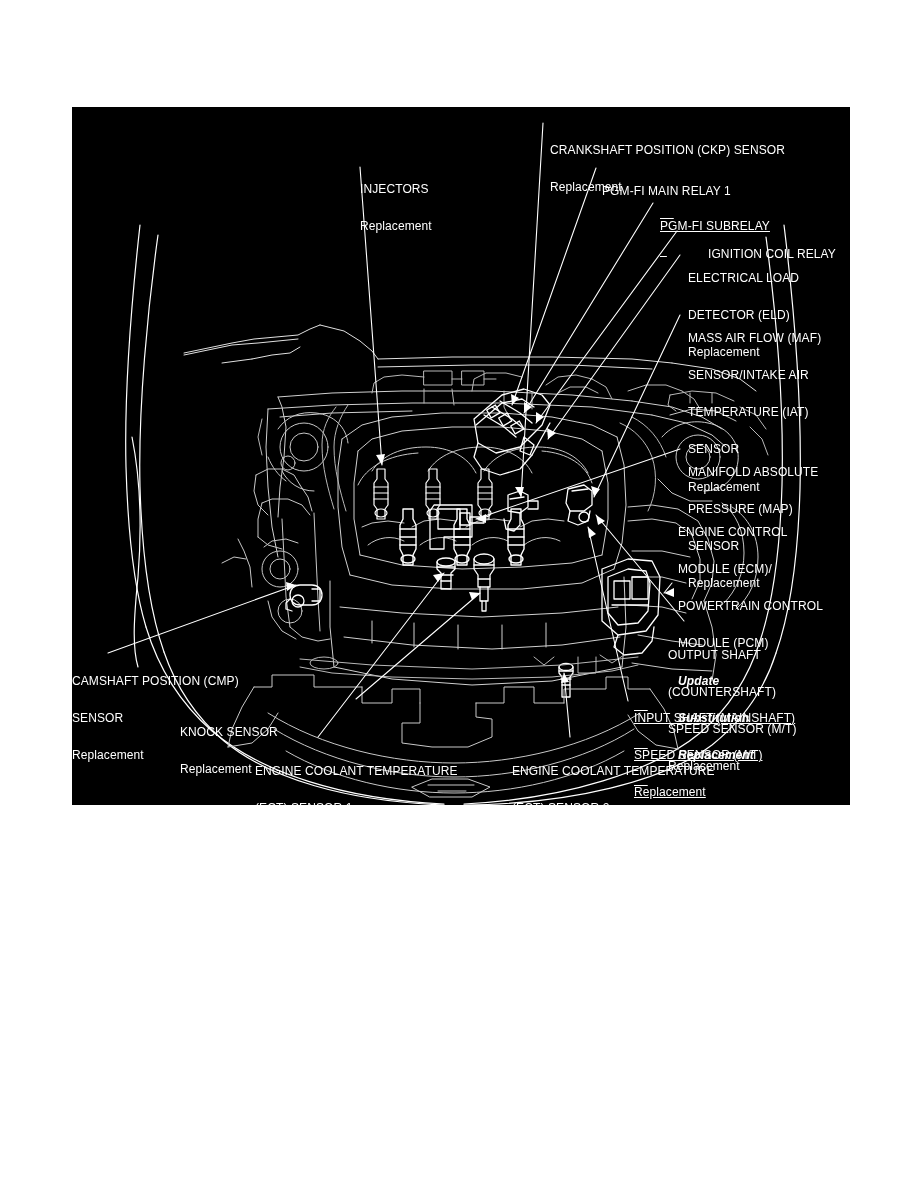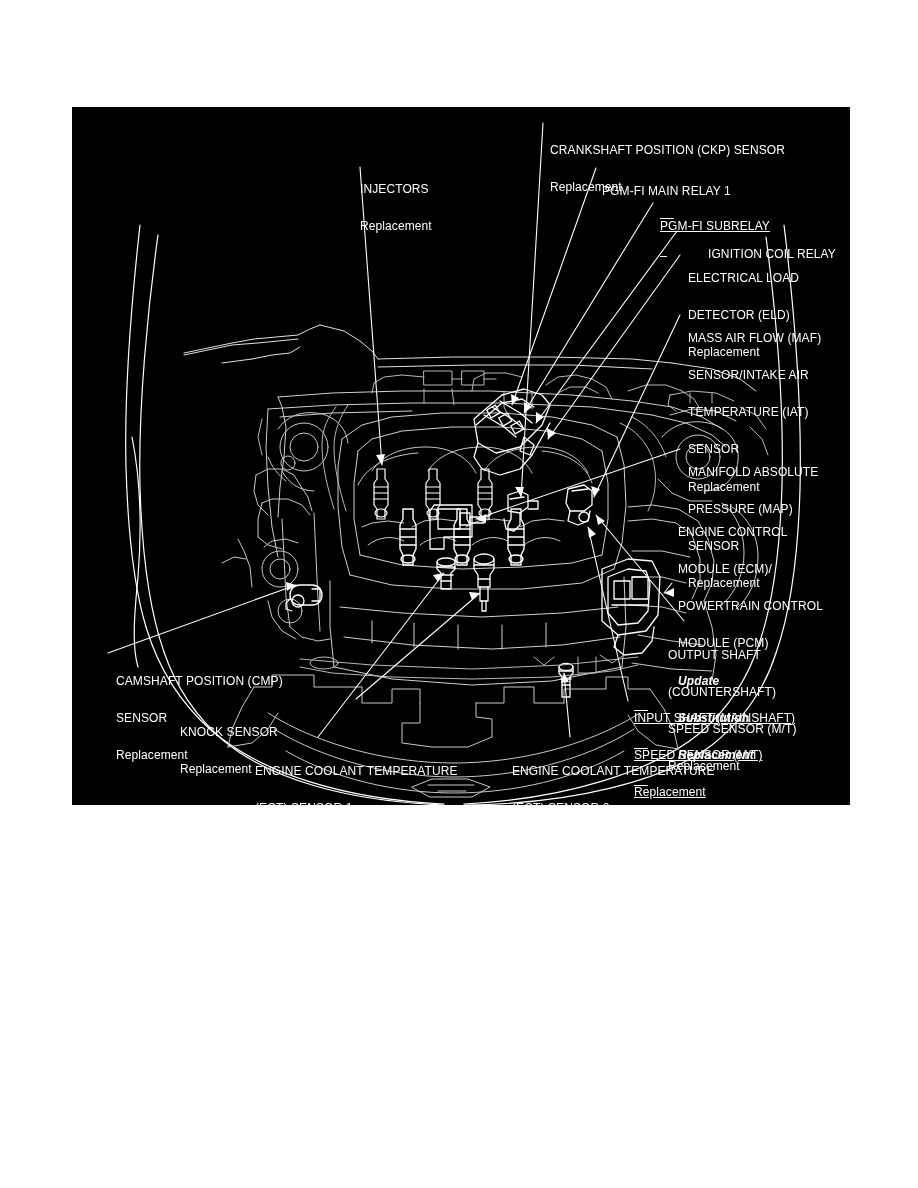--- a/index.html
+++ b/index.html
@@ -482,21 +482,21 @@
     <span class="ttl">INPUT SHAFT (MAINSHAFT)</span>
     <span class="ttl">SPEED SENSOR (M/T)</span>
     <span class="sub">Replacement</span>
   </div>
 
   <div class="callout" style="left:288px; top:51px;">
     <span class="ttl">INJECTORS</span>
     <span class="sub">Replacement</span>
   </div>
 
-  <div class="callout" style="left:16px; top:543px;padding-left:28px;">
+  <div class="callout" style="left:0px; top:543px;">
     <span class="ttl">CAMSHAFT POSITION (CMP)</span>
     <span class="ttl">SENSOR</span>
     <span class="sub">Replacement</span>
   </div>
 
   <div class="callout" style="left:108px; top:594px;">
     <span class="ttl">KNOCK SENSOR</span>
     <span class="sub">Replacement</span>
   </div>
 

